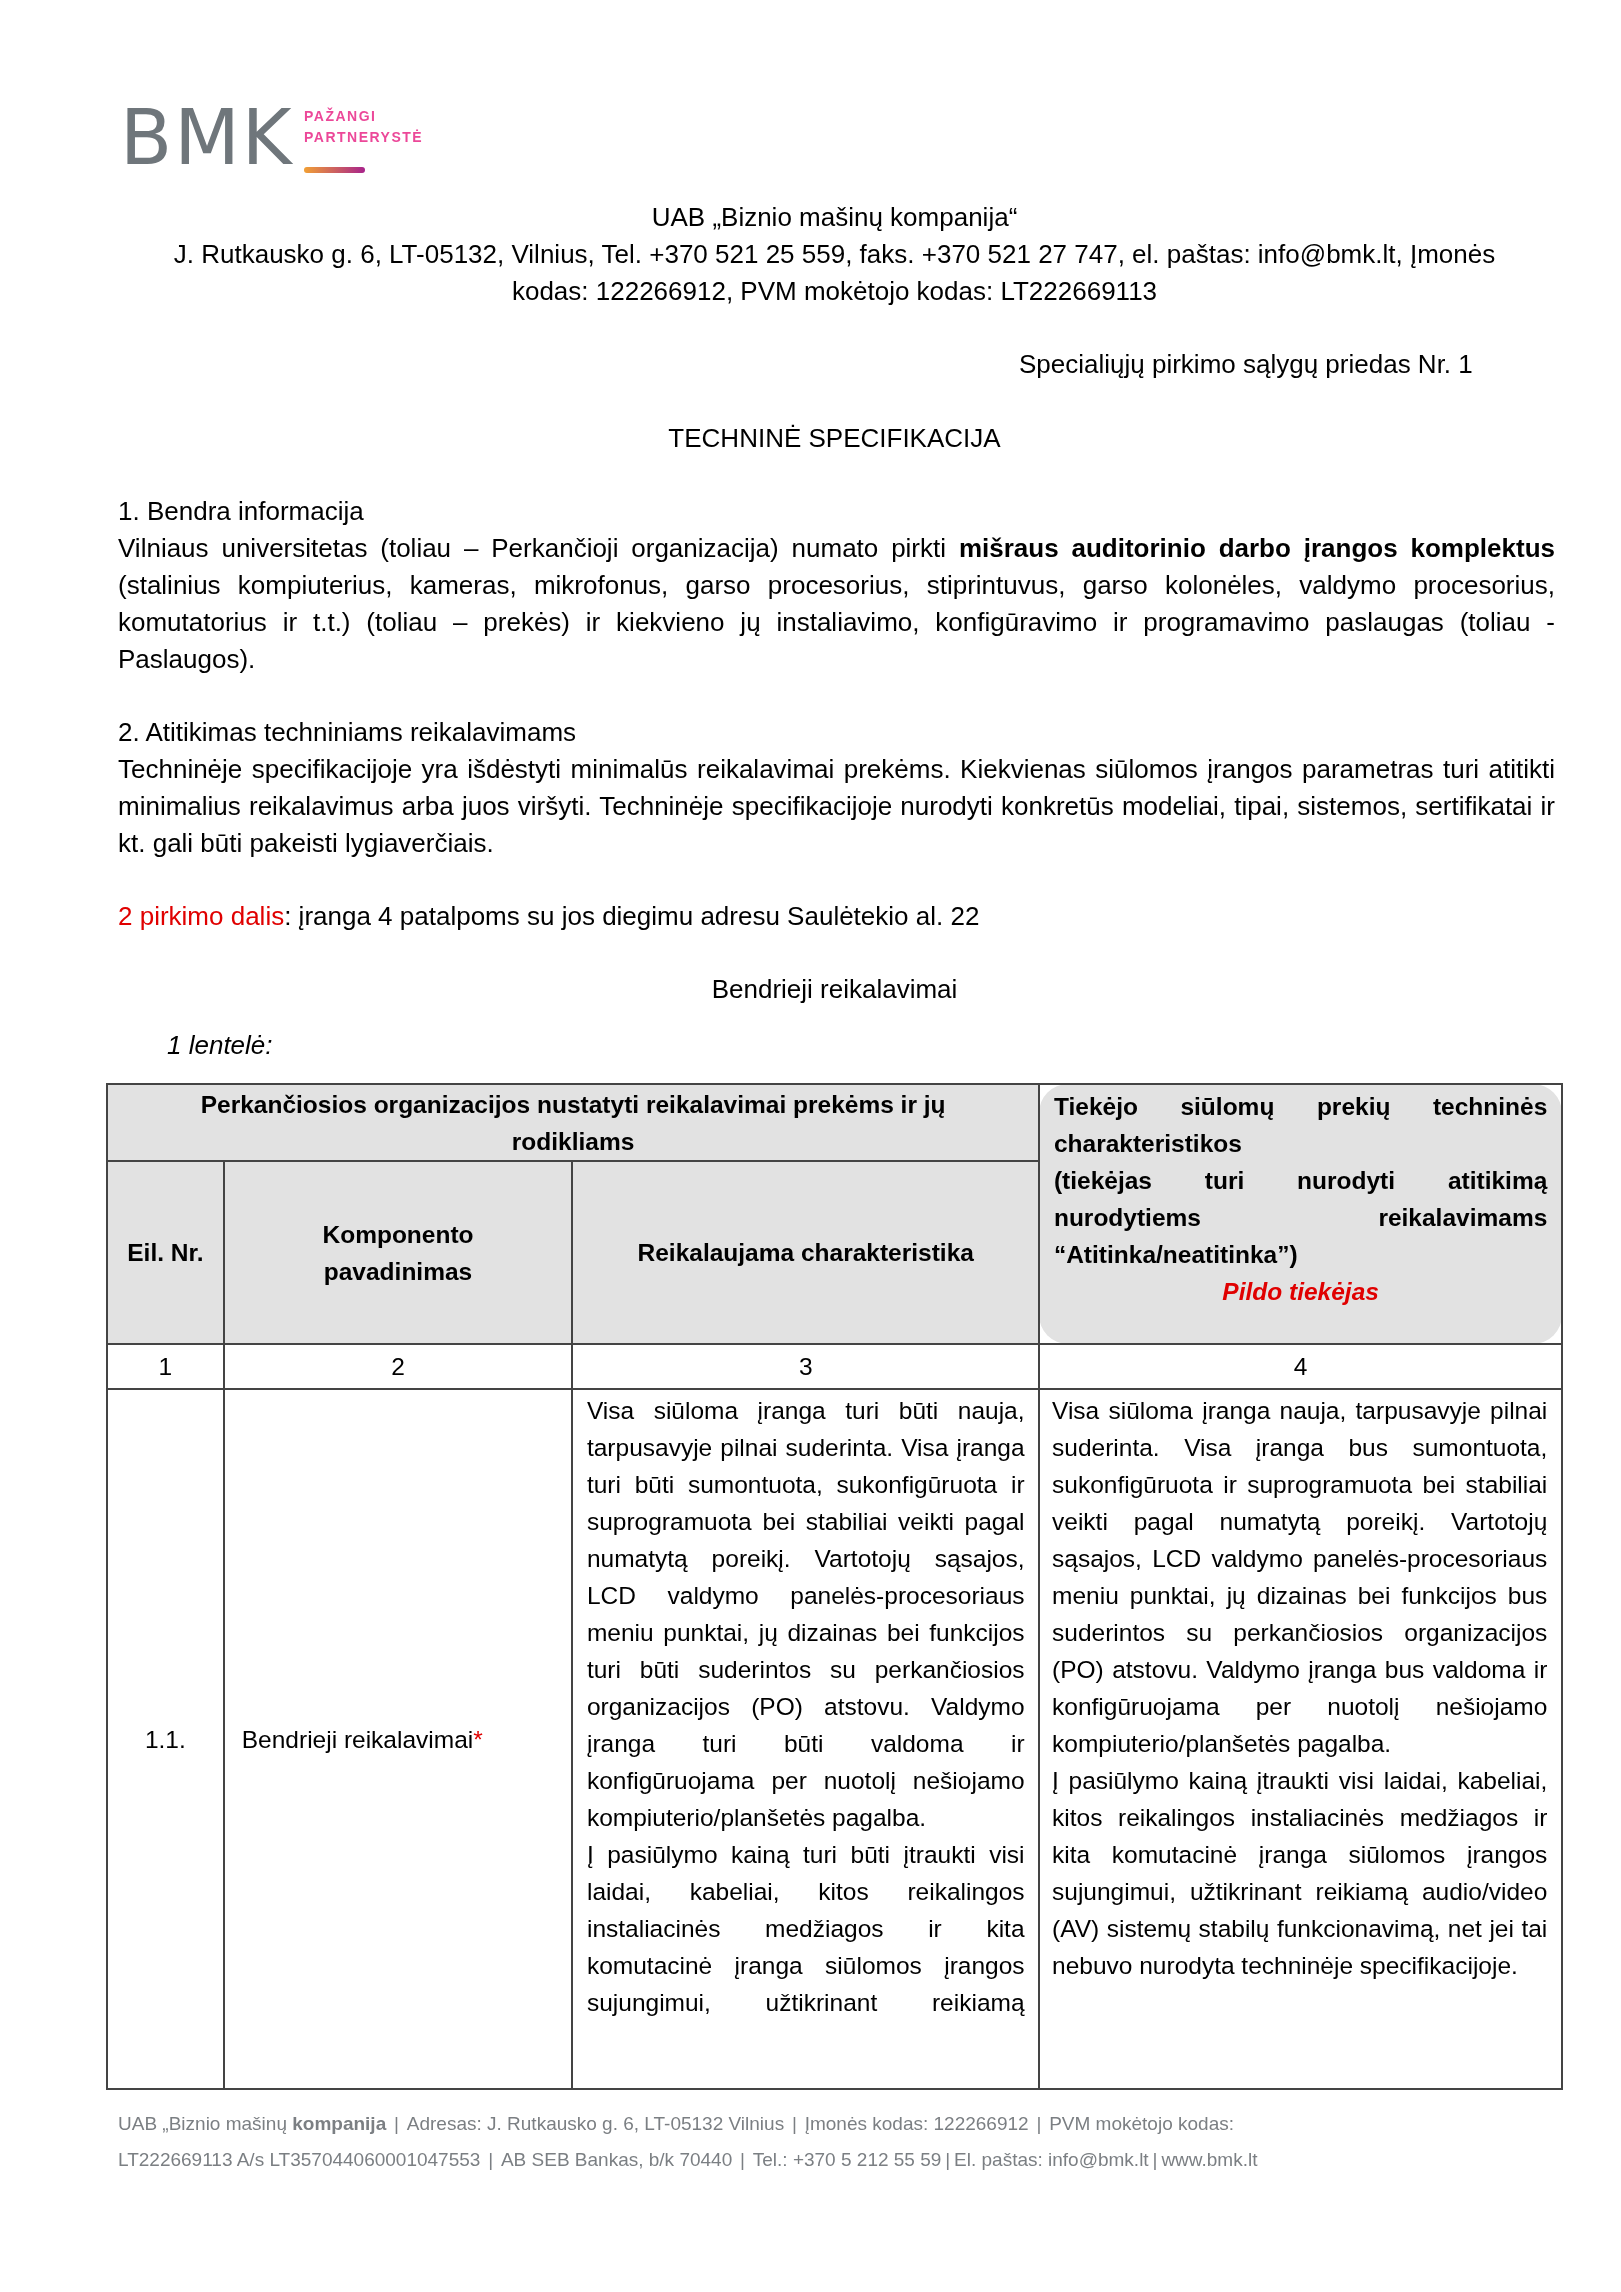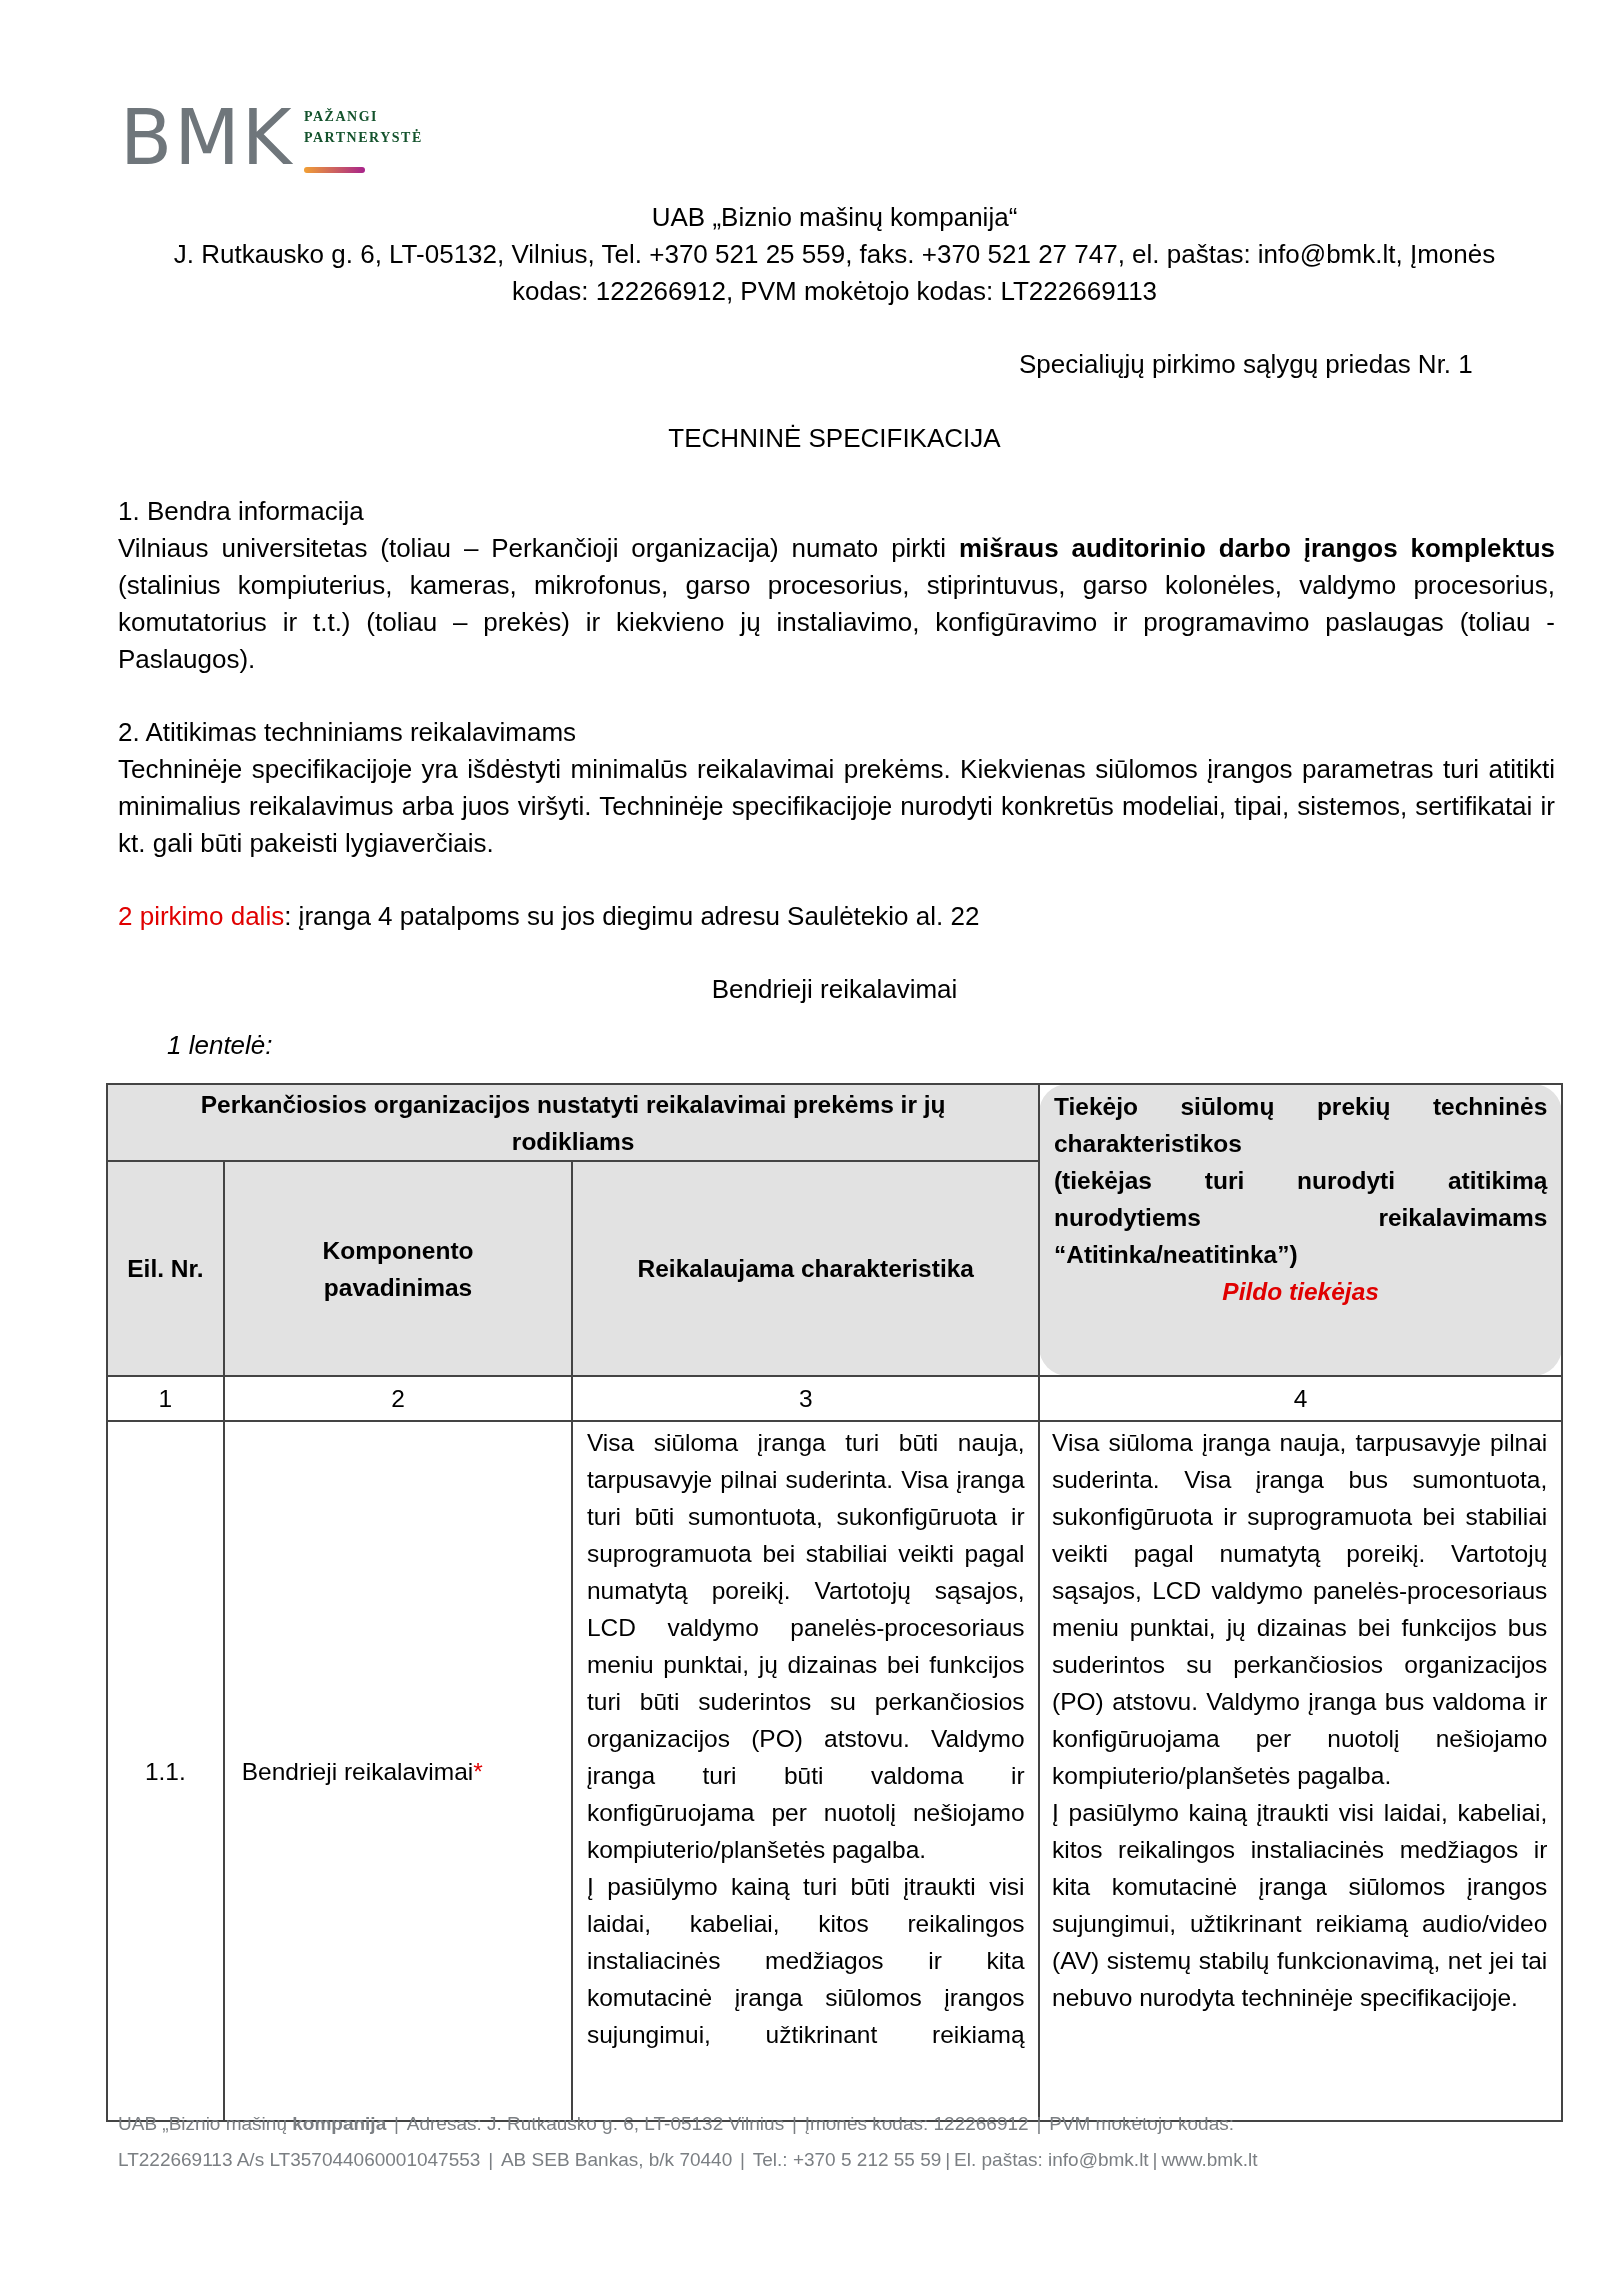--- a/index.html
+++ b/index.html
@@ -9,22 +9,22 @@
   .doc { font-family:"Liberation Sans", sans-serif; font-size:26px; line-height:37px; }
   .center { text-align:center; }
   .bold { font-weight:normal; }
   .red { color:#e00000; }
   .just { text-align:justify; }
 
   
   #logo { left:120px; top:102px; width:333px; height:71px; }
   #logo .bmk { position:absolute; left:0; top:0; font-size:76px; line-height:71px; letter-spacing:2px;
                color:#6f767b; font-weight:normal; font-family:"DejaVu Sans", sans-serif; }
-  #logo .tag { position:absolute; left:184px; top:3.9px; font-size:14px; line-height:21.6px; color:#14532d;
-               letter-spacing:1.5px; font-weight:bold; font-family:Liberation Serif, serif; }
+  #logo .tag { position:absolute; left:184px; top:3.9px; font-size:14px; line-height:21.6px; color:#ec4899;
+               letter-spacing:1.5px; font-weight:bold; font-family:Liberation Sans, sans-serif; }
   #logo .bar { position:absolute; left:184px; top:65px; width:61px; height:5.9px; border-radius:2.9px;
                background:linear-gradient(90deg,#f1a035,#a8238b); }
 
   
   table.spec { position:absolute; left:106px; top:1083px; width:1457px; border-collapse:collapse;
                font-family:"Liberation Sans", sans-serif; font-size:24.5px; line-height:37px; }
   table.spec td { border:2px solid #444; vertical-align:middle; padding:0 13.7px; }
   table.spec td.h { background:#e2e2e2; font-weight:bold; }
   table.spec td.num { text-align:center; height:43px; padding:0; }
   td.body { vertical-align:top !important; padding-top:2px !important; text-align:justify; }
@@ -82,21 +82,21 @@
   <tbody>
       <tr>
     <td class="h center" colspan="3" style="height:75px; padding:0 39px;">Perkančiosios organizacijos nustatyti reikalavimai prekėms ir jų rodikliams</td>
     <td class="h" rowspan="2" style="vertical-align:top; padding-top:2.9px;border-radius:29px;">
       <div class="just" style="text-align-last:justify;">Tiekėjo siūlomų prekių techninės charakteristikos</div>
       <div class="just">(tiekėjas turi nurodyti atitikimą nurodytiems reikalavimams “Atitinka/neatitinka”)</div>
       <div class="center red" style="font-style:italic;">Pildo tiekėjas</div>
     </td>
   </tr>
   <tr>
-    <td class="h center" style="height:181px; padding:16px;">Eil. Nr.</td>
+    <td class="h center" style="height:181px; padding:0;">Eil. Nr.</td>
     <td class="h center" style="padding:0 49px;">Komponento pavadinimas</td>
     <td class="h center">Reikalaujama charakteristika</td>
   </tr>
   <tr>
     <td class="num">1</td>
     <td class="num">2</td>
     <td class="num">3</td>
     <td class="num">4</td>
   </tr>
   <tr>

